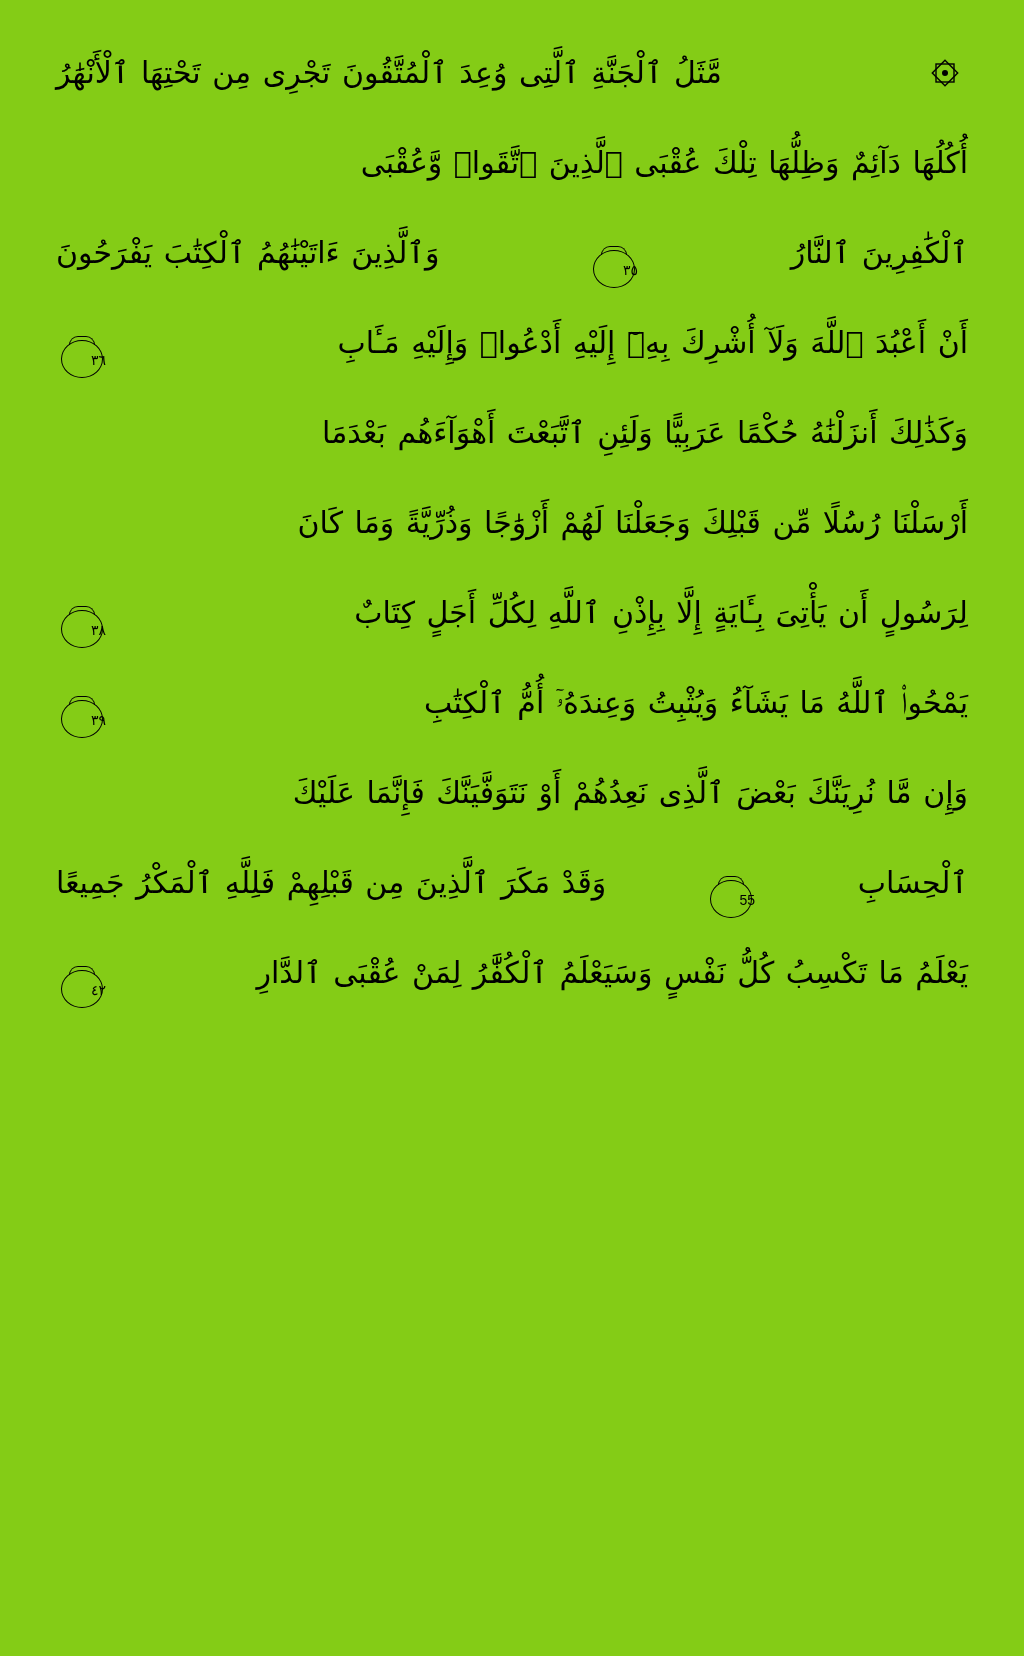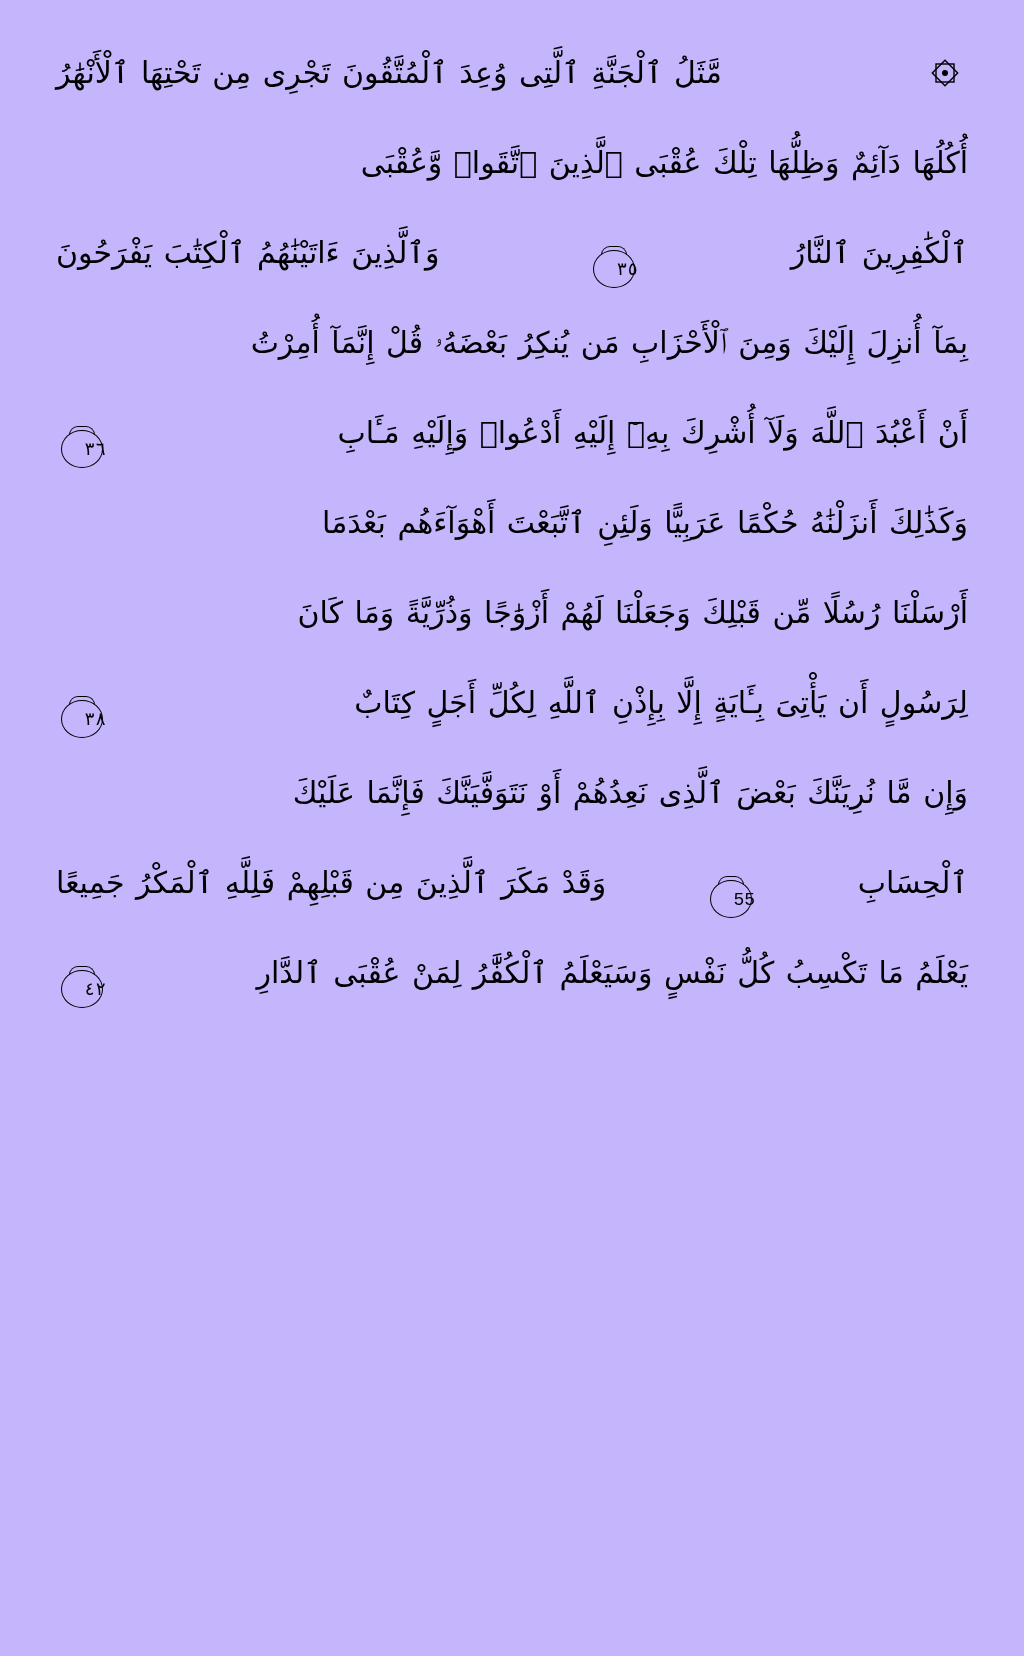--- a/index.html
+++ b/index.html
@@ -13,21 +13,21 @@
     font-family: "DejaVu Sans", sans-serif;
     color: #000000;
     overflow: hidden;
   }
   .page {
     position: relative;
     width: 1024px;
     height: 1656px;
     box-sizing: border-box;
     padding: 28px 56px 20px 56px;
-    background: #c4b5fd;
+    background: #84cc16;
   }
   .quran-text {
     direction: rtl;
     unicode-bidi: bidi-override;
     text-align: justify;
     text-align-last: justify;
     font-family: "DejaVu Sans", sans-serif;
     font-size: 30px;
     line-height: 90px;
     letter-spacing: 0px;
@@ -82,22 +82,22 @@
     border-right: 1.6px solid #000;
     border-radius: 12px 12px 0 0;
     box-sizing: border-box;
   }
   .ayah-num {
     position: relative;
     z-index: 2;
     display: inline-block;
     width: 46px;
     text-align: right;
-    font-size: 18px;
-    font-family: Liberation Mono, monospace;
+    font-size: 14px;
+    font-family: Liberation Sans, sans-serif;
   }
   .ruku-mark {
     display: inline-block;
     width: 34px;
     height: 34px;
     vertical-align: -7px;
     margin-right: 6px;
     position: relative;
   }
   .ruku-mark svg { display: block; }
@@ -129,43 +129,44 @@
     <div class="line">
       <span class="seg">أُكُلُهَا دَآئِمٌ وَظِلُّهَا تِلْكَ عُقْبَى ٱلَّذِينَ ٱتَّقَوا۟ وَّعُقْبَى</span>
     </div>
 
     <div class="line">
       <span class="seg">ٱلْكَٰفِرِينَ ٱلنَّارُ</span>
       <span class="ayah-marker"><span class="ayah-num">٣٥</span></span>
       <span class="seg">وَٱلَّذِينَ ءَاتَيْنَٰهُمُ ٱلْكِتَٰبَ يَفْرَحُونَ</span>
     </div>
 
-    <div class="line">
-      <span class="seg">بِمَآ أُنزِلَ إِلَيْكَ وَمِنَ ٱلْأَحْزَابِ مَن يُنكِرُ بَعْضَهُۥ قُلْ إِنَّمَآ أُمِرْتُ</span>
-    </div>
 
     <div class="line">
       <span class="seg">أَنْ أَعْبُدَ ٱللَّهَ وَلَآ أُشْرِكَ بِهِۦٓ إِلَيْهِ أَدْعُوا۟ وَإِلَيْهِ مَـَٔابِ</span>
       <span class="ayah-marker"><span class="ayah-num">٣٦</span></span>
     </div>
 
     <div class="line">
       <span class="seg">وَكَذَٰلِكَ أَنزَلْنَٰهُ حُكْمًا عَرَبِيًّا وَلَئِنِ ٱتَّبَعْتَ أَهْوَآءَهُم بَعْدَمَا</span>
     </div>
 
 
     <div class="line">
       <span class="seg">أَرْسَلْنَا رُسُلًا مِّن قَبْلِكَ وَجَعَلْنَا لَهُمْ أَزْوَٰجًا وَذُرِّيَّةً وَمَا كَانَ</span>
     </div>
 
     <div class="line">
       <span class="seg">لِرَسُولٍ أَن يَأْتِىَ بِـَٔايَةٍ إِلَّا بِإِذْنِ ٱللَّهِ لِكُلِّ أَجَلٍ كِتَابٌ</span>
       <span class="ayah-marker"><span class="ayah-num">٣٨</span></span>
     </div>
 
+    <div class="line">
+      <span class="seg">يَمْحُوا۟ ٱللَّهُ مَا يَشَآءُ وَيُثْبِتُ وَعِندَهُۥٓ أُمُّ ٱلْكِتَٰبِ</span>
+      <span class="ayah-marker"><span class="ayah-num">٣٩</span></span>
+    </div>
 
     <div class="line">
       <span class="seg">وَإِن مَّا نُرِيَنَّكَ بَعْضَ ٱلَّذِى نَعِدُهُمْ أَوْ نَتَوَفَّيَنَّكَ فَإِنَّمَا عَلَيْكَ</span>
     </div>
 
 
 
     <div class="line">
       <span class="seg">ٱلْحِسَابِ</span>
       <span class="ayah-marker"><span class="ayah-num">55</span></span>

